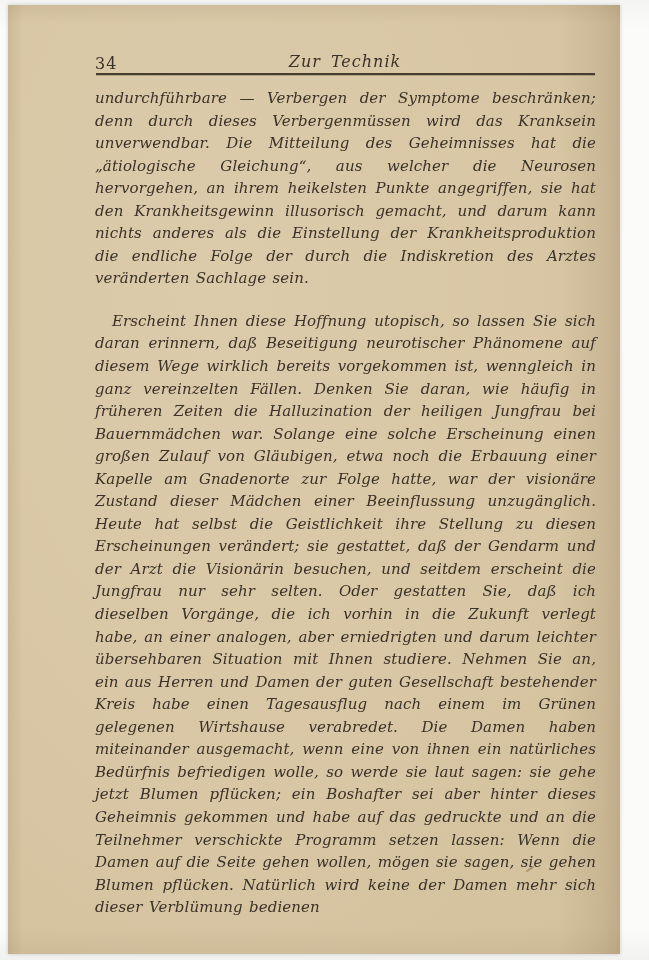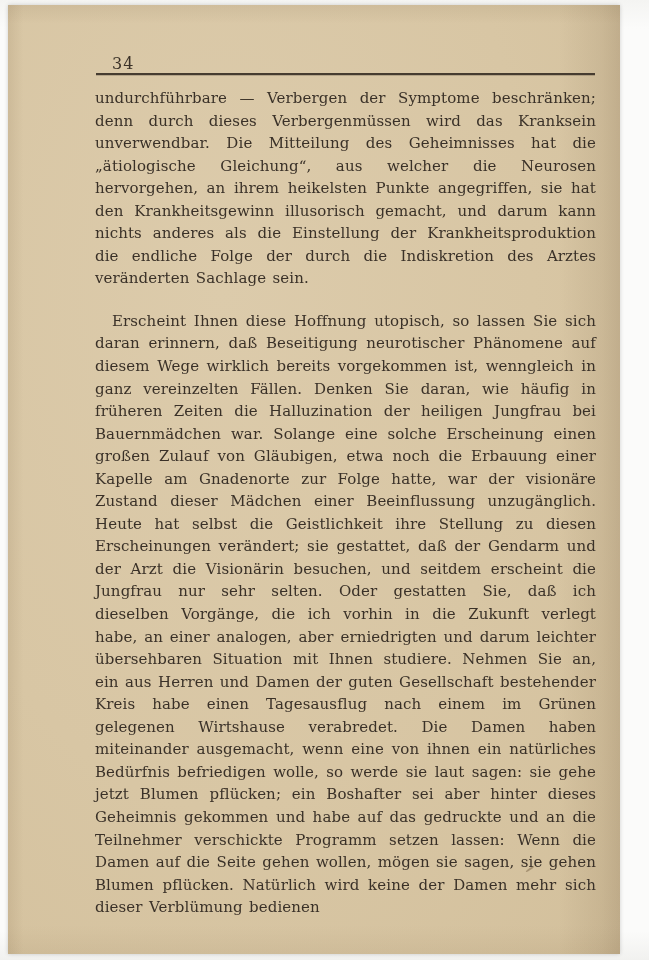--- a/index.html
+++ b/index.html
@@ -29,21 +29,20 @@
       radial-gradient(ellipse at 35% 30%, #dccbab 0%, #d8c6a4 55%, #d3c09c 100%);
     box-shadow: 0 0 4px rgba(0,0,0,0.18);
   }
   .header {
     position: absolute;
     top: 47px;
     left: 87px;
     width: 500px;
     height: 22px;
     color: #3b3228;
-    margin-left: 17px;
   }
   .page-number {
     position: absolute;
     left: 0;
     top: 2px;
     font-size: 16px;
     letter-spacing: 1px;
   }
   .running-title {
     position: absolute;
@@ -74,20 +73,21 @@
     font-size: 15px;
     line-height: 22.55px;
     text-align: justify;
     text-justify: inter-word;
     word-spacing: 1.5px;
     letter-spacing: 0.1px;
   }
   .body-text p {
     margin: 0;
     padding: 0;
+    font-style: italic;
   }
   .body-text p + p {
     text-indent: 17px;
     margin-top: 20px;
   }
   
   .speck {
     position: absolute;
     background: rgba(110,88,60,0.45);
     border-radius: 50%;
@@ -96,20 +96,21 @@
   .speck.s2 { left: 413px; top: 160px; width: 6px; height: 2px; transform: rotate(-10deg); opacity:.5;}
 </style>
 </head>
 <body>
 
 <div class="scan-bg">
   <div class="paper">
 
     <div class="header">
       <span class="page-number">34</span>
+      <span class="running-title">Zur Technik</span>
     </div>
 
     <div class="header-rule"></div>
 
     <div class="body-text">
       <p>undurchführbare — Verbergen der Symptome beschränken; denn durch dieses Verbergenmüssen wird das Kranksein unverwendbar. Die Mitteilung des Geheimnisses hat die „ätiologische Gleichung“, aus welcher die Neurosen hervorgehen, an ihrem heikelsten Punkte angegriffen, sie hat den Krankheitsgewinn illusorisch gemacht, und darum kann nichts anderes als die Einstellung der Krankheitsproduktion die endliche Folge der durch die Indiskretion des Arztes veränderten Sachlage sein.</p>
       <p>Erscheint Ihnen diese Hoffnung utopisch, so lassen Sie sich daran erinnern, daß Beseitigung neurotischer Phänomene auf diesem Wege wirklich bereits vorgekommen ist, wenngleich in ganz vereinzelten Fällen. Denken Sie daran, wie häufig in früheren Zeiten die Halluzination der heiligen Jungfrau bei Bauernmädchen war. Solange eine solche Erscheinung einen großen Zulauf von Gläubigen, etwa noch die Erbauung einer Kapelle am Gnadenorte zur Folge hatte, war der visionäre Zustand dieser Mädchen einer Beeinflussung unzugänglich. Heute hat selbst die Geistlichkeit ihre Stellung zu diesen Erscheinungen verändert; sie gestattet, daß der Gendarm und der Arzt die Visionärin besuchen, und seitdem erscheint die Jungfrau nur sehr selten. Oder gestatten Sie, daß ich dieselben Vorgänge, die ich vorhin in die Zukunft verlegt habe, an einer analogen, aber erniedrigten und darum leichter übersehbaren Situation mit Ihnen studiere. Nehmen Sie an, ein aus Herren und Damen der guten Gesellschaft bestehender Kreis habe einen Tagesausflug nach einem im Grünen gelegenen Wirtshause verabredet. Die Damen haben miteinander ausgemacht, wenn eine von ihnen ein natürliches Bedürfnis befriedigen wolle, so werde sie laut sagen: sie gehe jetzt Blumen pflücken; ein Boshafter sei aber hinter dieses Geheimnis gekommen und habe auf das gedruckte und an die Teilnehmer verschickte Programm setzen lassen: Wenn die Damen auf die Seite gehen wollen, mögen sie sagen, sie gehen Blumen pflücken. Natürlich wird keine der Damen mehr sich dieser Verblümung bedienen</p>
     </div>
 
     <div class="speck s1"></div>

